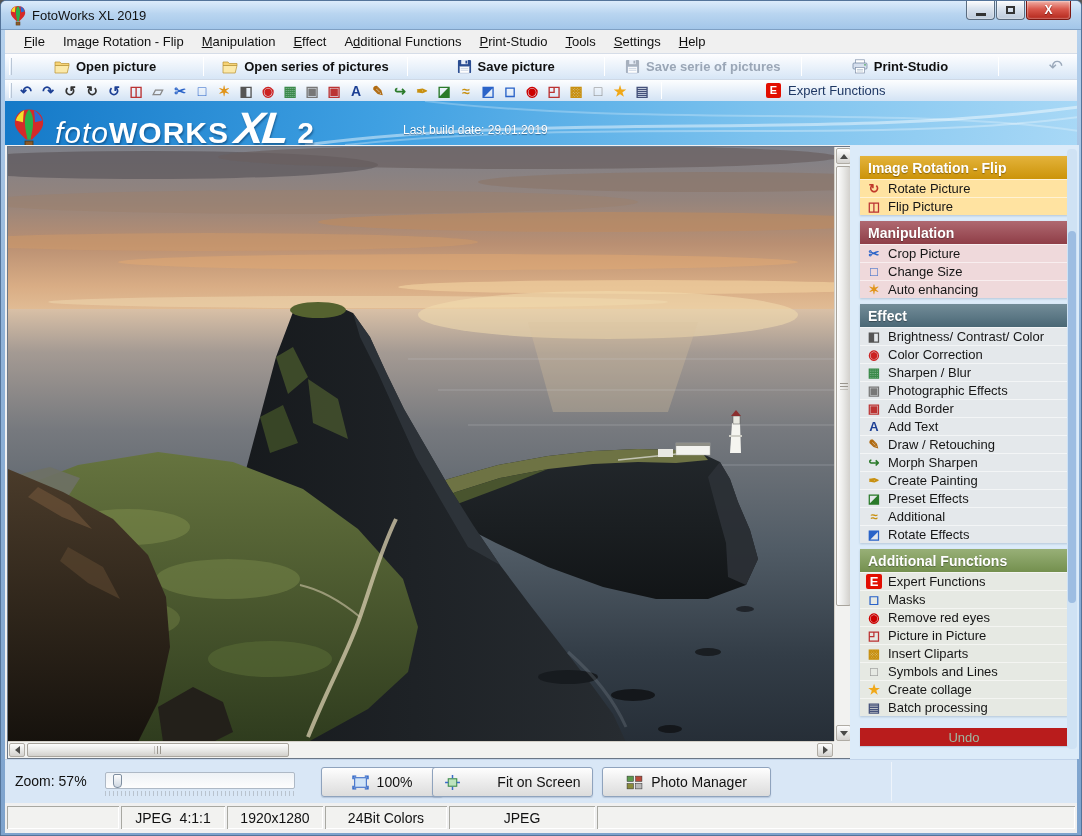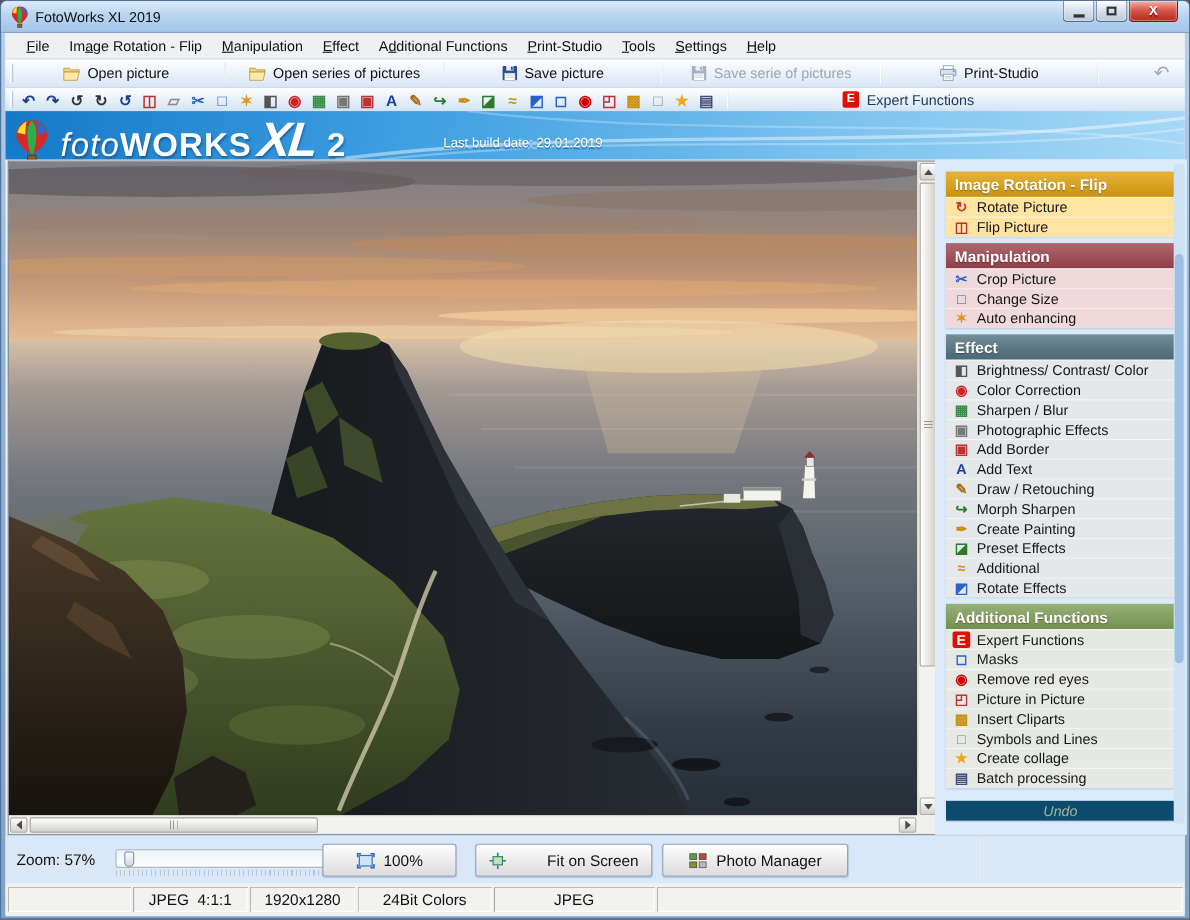--- a/index.html
+++ b/index.html
@@ -33,21 +33,21 @@
   
   .toolbar1{ position:absolute; left:0; right:0; top:23px; height:26px;
     background:linear-gradient(#fefeff,#e9f1fa 55%,#d7e6f6);
     border-top:1px solid #d6dde8; display:flex; align-items:center; }
   .toolbar2{ position:absolute; left:0; right:0; top:49px; height:22px;
     background:linear-gradient(#fdfeff,#e6eff9 55%,#d3e3f4);
     border-top:1px solid #cfd9e6; display:flex; align-items:center; }
   .grip{ width:3px; height:70%; border-left:1px solid #fff; border-right:1px solid #b9c6d6; margin:0 3px 0 4px; }
   .tb-sep{ width:1px; height:78%; background:#b9c6d6; border-right:1px solid #fff; margin:0 8px; }
   .tb1-btn{ display:flex; align-items:center; gap:6px; font-size:13px; color:#101010;
-    padding:2px 10px; flex:1 1 0; justify-content:center; white-space:nowrap; }
+    padding:2px 10px; flex:1 1 0; justify-content:center; white-space:nowrap;font-weight:bold; }
   .tb1-btn.disabled{ color:#9aa6b6; }
   .tb1-undo{ flex:0 0 70px; display:flex; justify-content:flex-end; padding-right:14px; }
   .tb2-icon{ width:22px; height:18px; display:flex; align-items:center; justify-content:center;
     font-size:14px; font-weight:bold; }
   .expert-badge{ display:inline-flex; width:15px; height:15px; background:#e20e00; color:#fff;
     font-weight:bold; font-size:11px; align-items:center; justify-content:center; border-radius:2px; }
   .expert-label{ font-size:13px; color:#1f3864; margin-left:7px; }
   .icon{ display:inline-flex; align-items:center; justify-content:center; line-height:1; }
   
   .banner{ position:absolute; left:0; right:0; top:71px; height:44px; overflow:hidden;
@@ -85,23 +85,23 @@
   
   .sidebar{ position:absolute; left:845px; top:115px; width:229px; height:614px; background:#dcebf9; }
   .side-scroll{ position:absolute; right:2px; top:4px; width:10px; height:600px; background:#cfe2f4; border-radius:4px; }
   .side-scroll .thumb{ position:absolute; left:1px; width:8px; top:82px; height:372px; background:#9dbde2; border-radius:4px; }
   .panel{ margin:0 11px 6px 10px; width:208px; box-shadow:0 1px 2px rgba(60,90,120,.25); }
   .panel-header{ height:23px; display:flex; align-items:center; padding-left:8px;
     color:#fff; font-weight:bold; font-size:14px; text-shadow:0 1px 1px rgba(0,0,0,.35); }
   .panel-row{ height:18px; display:flex; align-items:center; gap:6px; padding-left:6px;
     font-size:13px; color:#161616; border-top:1px solid rgba(255,255,255,.55); }
   .panel-row .icon{ width:16px; font-size:13px; font-weight:bold; }
-  .undo-bar{ margin:12px 11px 0 10px; width:208px; height:18px; background:#0c4a6e;
+  .undo-bar{ margin:12px 11px 0 10px; width:208px; height:18px; background:#b91c1c;
     display:flex; align-items:center; justify-content:center;
-    color:#9fb8a0; font-size:13px; box-shadow:0 1px 1px rgba(60,90,120,.2);font-style:italic; }
+    color:#9fb8a0; font-size:13px; box-shadow:0 1px 1px rgba(60,90,120,.2); }
   
   .controls-bar{ position:absolute; left:0; right:0; top:729px; height:44px; background:#d9e7f6; border-top:1px solid #c2d4ea; }
   .zoom-label{ position:absolute; left:10px; top:13px; font-size:14px; color:#111; }
   .slider{ position:absolute; left:100px; top:12px; width:190px; height:17px;
     background:linear-gradient(#eef2f6,#fdfdfd); border:1px solid #aeb9c6; border-radius:2px; }
   .slider-thumb{ position:absolute; left:7px; top:1px; width:9px; height:14px; background:linear-gradient(#fdfdfd,#cfd8e2);
     border:1px solid #7e8ea0; border-radius:2px 2px 4px 4px; }
   .slider-ticks{ position:absolute; left:100px; top:31px; width:190px; height:5px;
     background:repeating-linear-gradient(90deg,#b9c3ce 0 1px,transparent 1px 4px); }
   .ctl-btn{ position:absolute; top:7px; height:30px; border:1px solid #8fa3bd; border-radius:3px;
@@ -588,21 +588,21 @@
         <div class="thumb"></div>
       </div>
     </div>
 
     <div class="controls-bar">
       <span class="zoom-label">Zoom: 57%</span>
       <div class="slider">
         <div class="slider-thumb"></div>
       </div>
       <div class="slider-ticks"></div>
-      <div class="ctl-btn" id="btn-100" style="left:288px;width:122px;">
+      <div class="ctl-btn" id="btn-100" style="left:316px;width:122px;">
           <span class="icon">
             <svg viewBox="0 0 16 14" width="17" height="15">
               <rect x="2.5" y="2.5" width="11" height="9" fill="#cfe3f7" stroke="#3a6bc8"></rect>
               <path d="M1 4V1h3M12 1h3v3M15 10v3h-3M4 13H1v-3" stroke="#2a63c8" stroke-width="1.4" fill="none"></path>
             </svg>
           </span>
           <span>100%</span>
         </div>
       <div class="ctl-btn" id="btn-fit" style="left:427px;width:161px;gap:36px;">
           <span class="icon">

